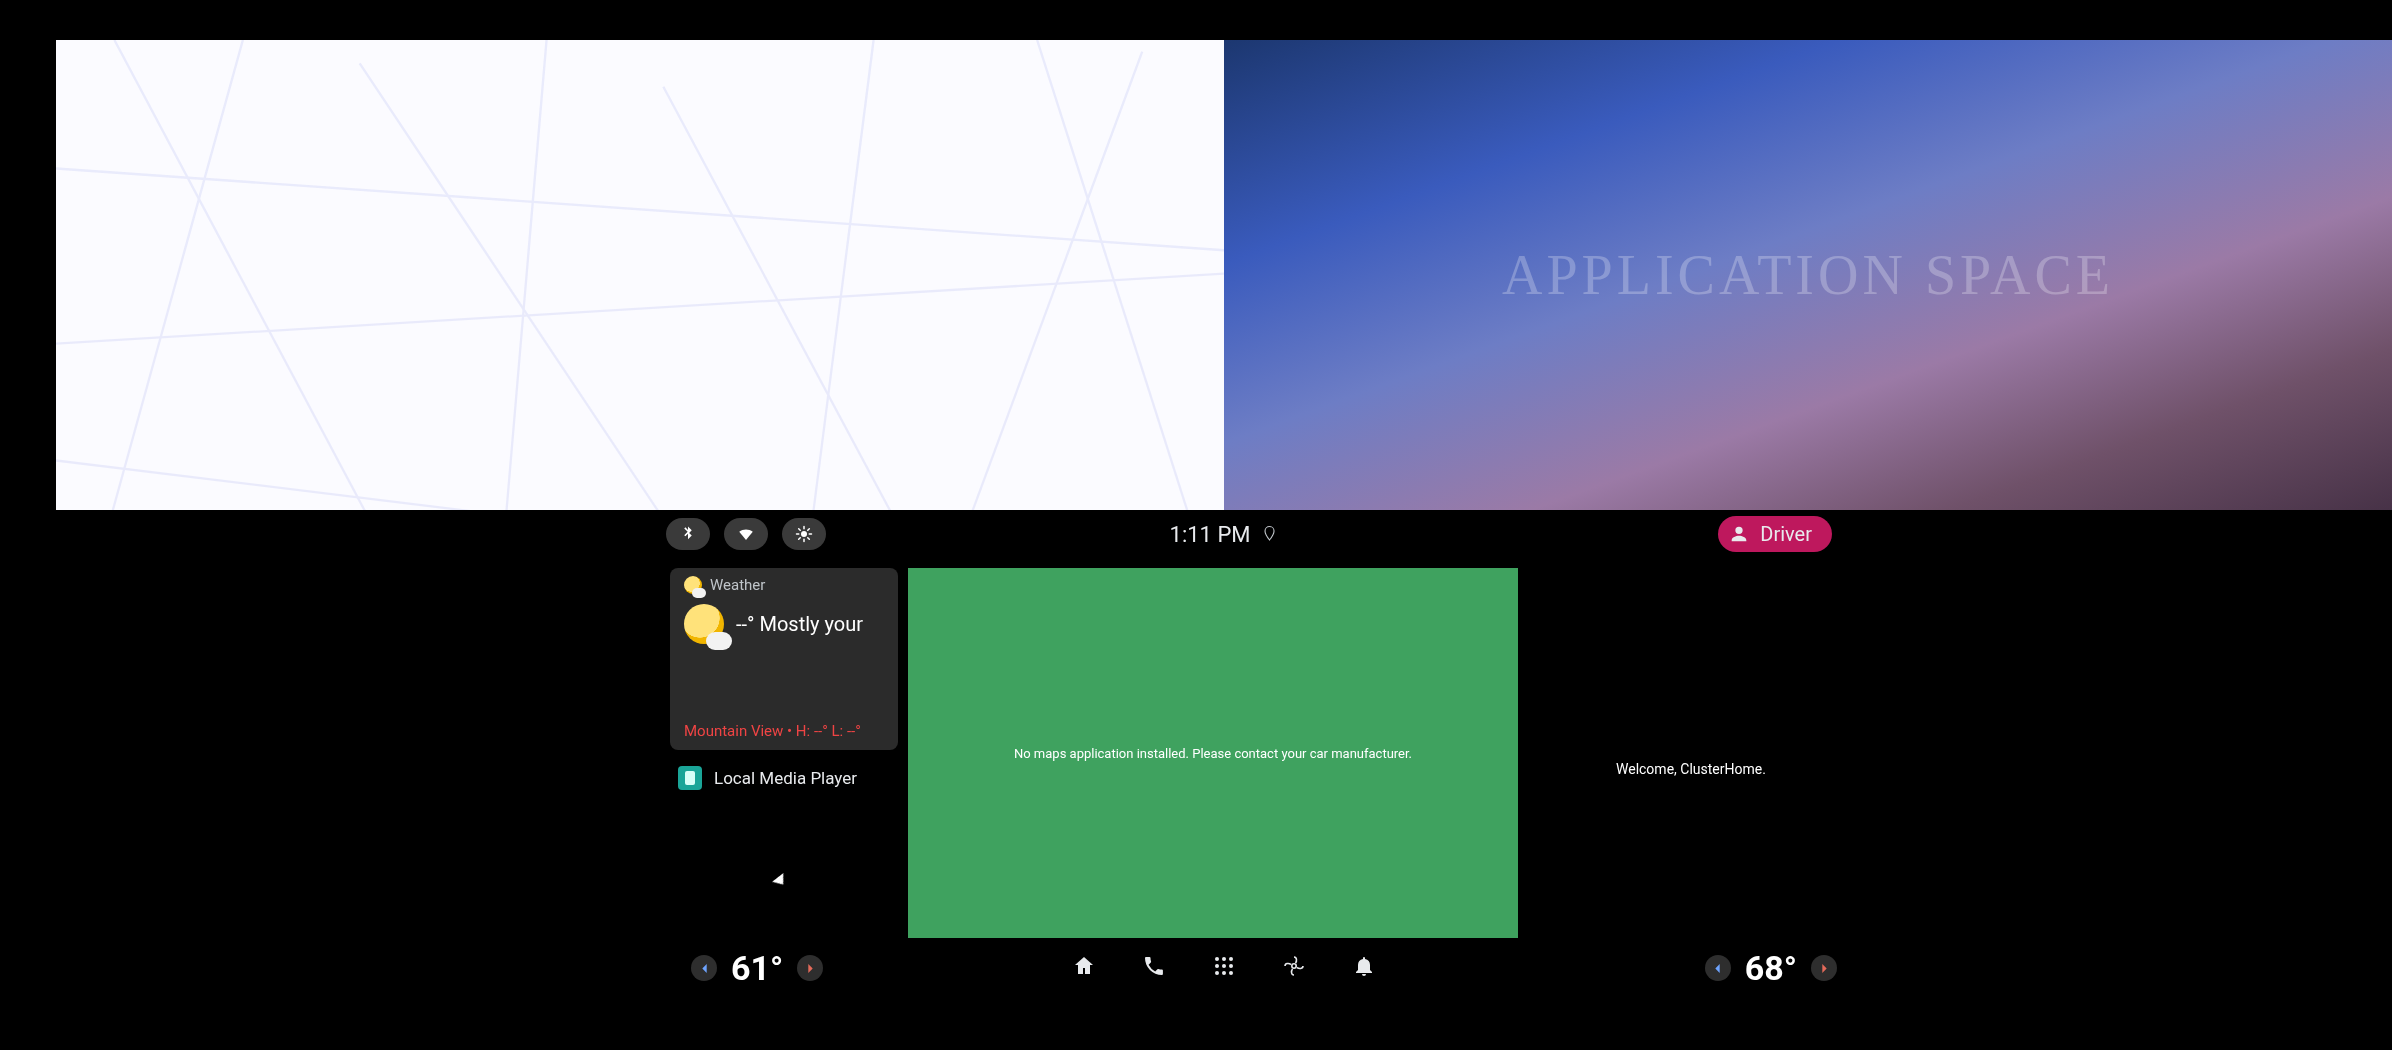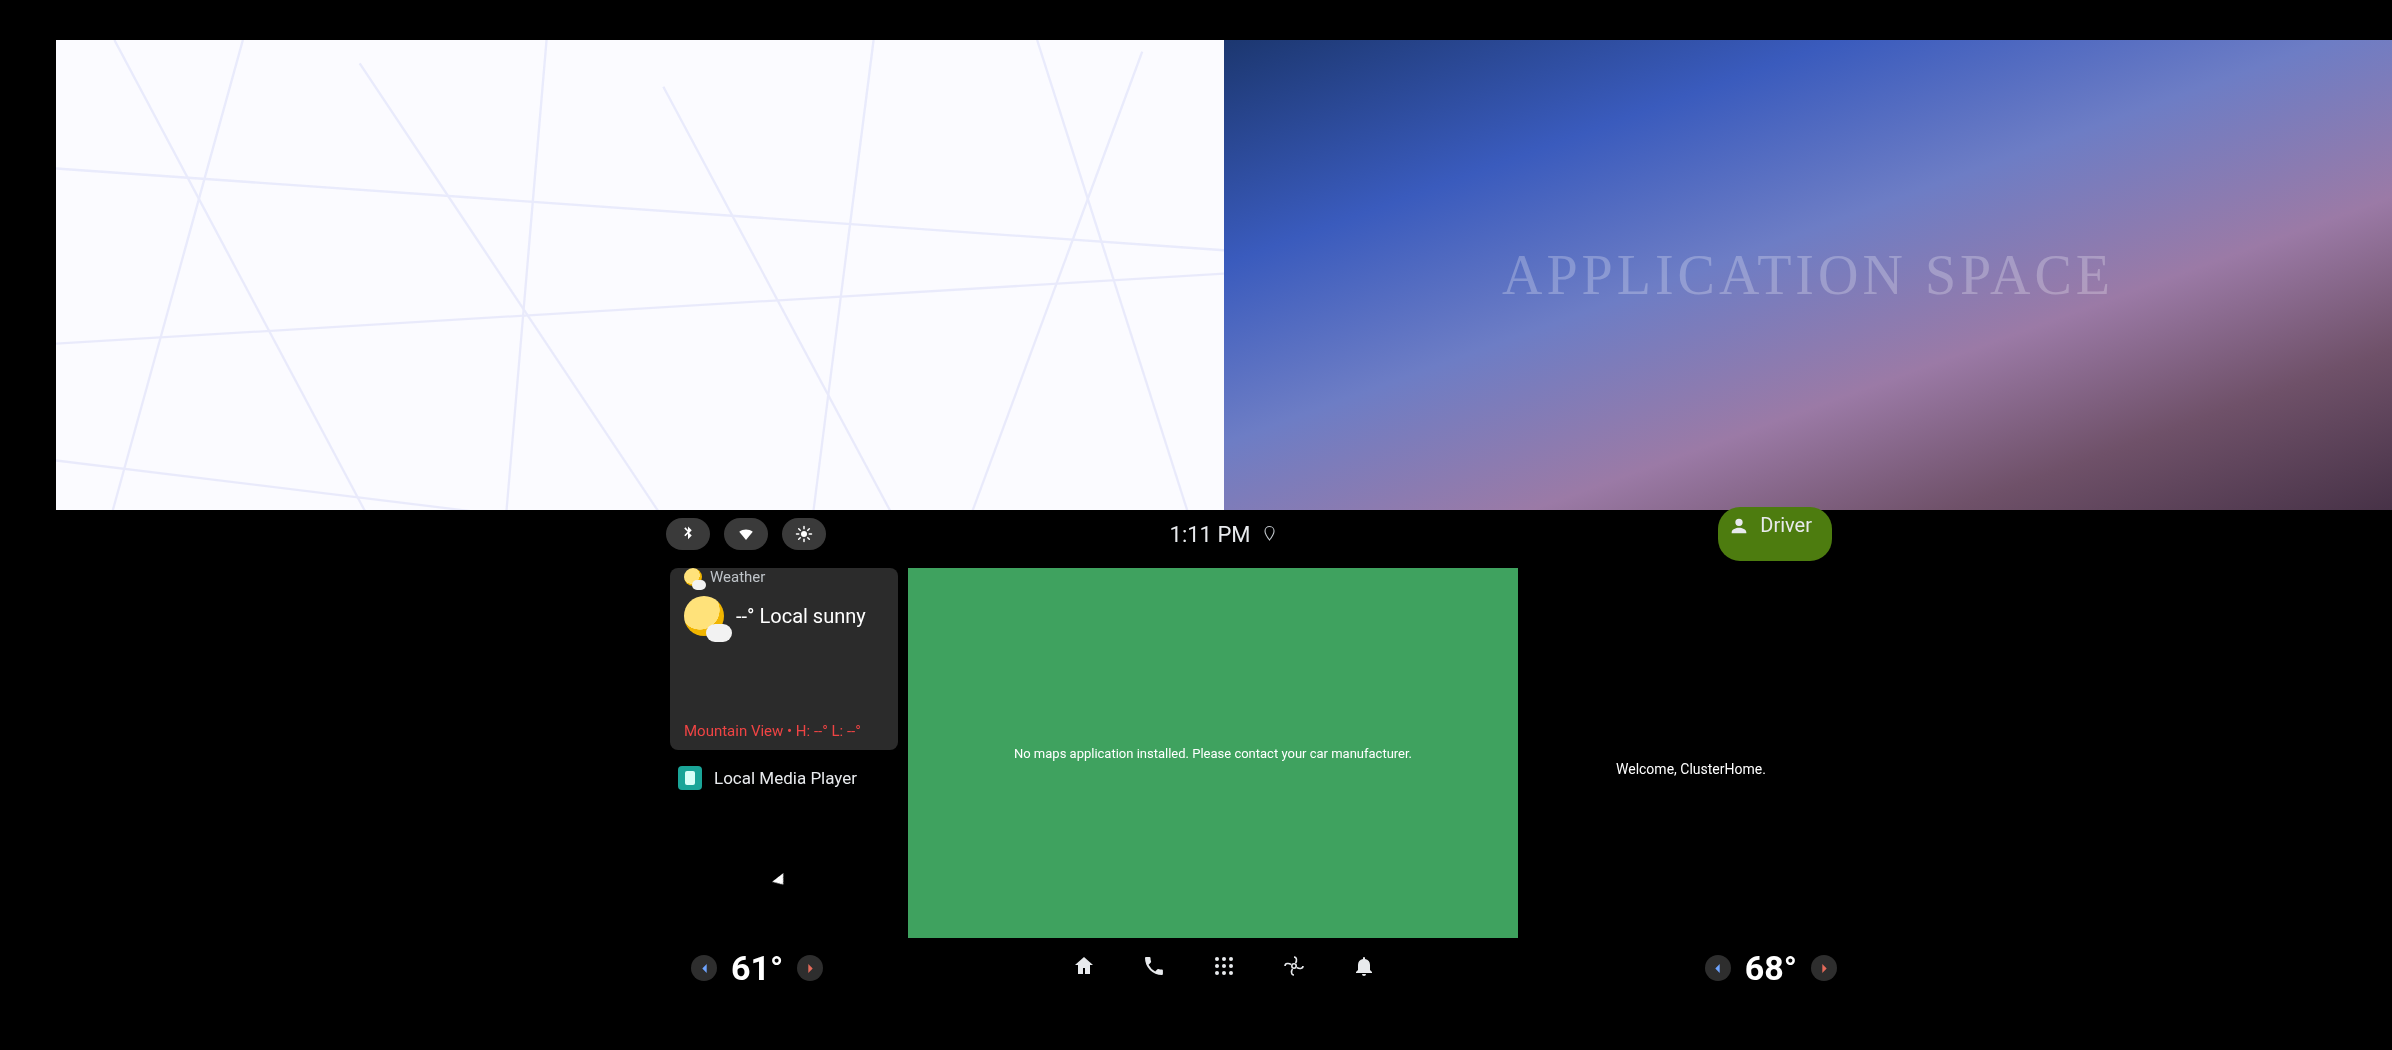--- a/index.html
+++ b/index.html
@@ -121,42 +121,42 @@
     display: flex; align-items: center; gap: 10px;
     font-size: 22px; color: #e8eaed;
   }
   .status-center svg { width: 18px; height: 18px; fill: none; stroke: #bfc4c9; stroke-width: 1.5; }
 
   .status-right {
     position: absolute;
     right: 560px;
   }
   .profile-chip {
-    display: flex; align-items: flex-end; gap: 10px;
-    background: #4d7c0f; border-radius: 22px;
-    padding: 6px 20px 24px 10px;
+    display: flex; align-items: center; gap: 10px;
+    background: #be185d; border-radius: 22px;
+    padding: 6px 20px 6px 10px;
     font-size: 20px; color: #e8eaed;
   }
   .profile-chip svg { width: 22px; height: 22px; fill: #e8eaed; }
 
   
   .home-row {
     position: relative;
     height: 380px;
     width: 100%;
   }
 
   
   .weather-card {
     position: absolute;
     left: 614px; top: 10px;
     width: 228px; height: 182px;
     background: #2b2b2b;
     border-radius: 8px;
-    padding: 0 14px 10px 14px;
+    padding: 8px 14px 10px 14px;
     display: flex; flex-direction: column;
   }
   .weather-card .hdr { display:flex; align-items:center; gap:8px; font-size:15px; color:#bfc4c9; }
   .sun-icon {
     width: 18px; height: 18px; border-radius: 50%;
     background: radial-gradient(circle at 40% 40%, #ffe27a 0 55%, #f1b500 56% 100%);
     position: relative;
   }
   .sun-icon::after{
     content:""; position:absolute; right:-4px; bottom:-4px; width:14px; height:10px;
@@ -347,21 +347,21 @@
 
     <div class="home-row">
 
       <div class="weather-card">
         <div class="hdr">
           <span class="sun-icon"></span>
           <span>Weather</span>
         </div>
         <div class="main">
           <span class="sun-big"></span>
-          <span class="txt">--° Local sunny</span>
+          <span class="txt">--° Mostly your</span>
         </div>
         <div class="footer">Mountain View • H: --° L: --°</div>
       </div>
 
       <div class="media-row">
         <span class="app-icon"></span>
         <span>Local Media Player</span>
       </div>
 
       <div class="map-panel">

